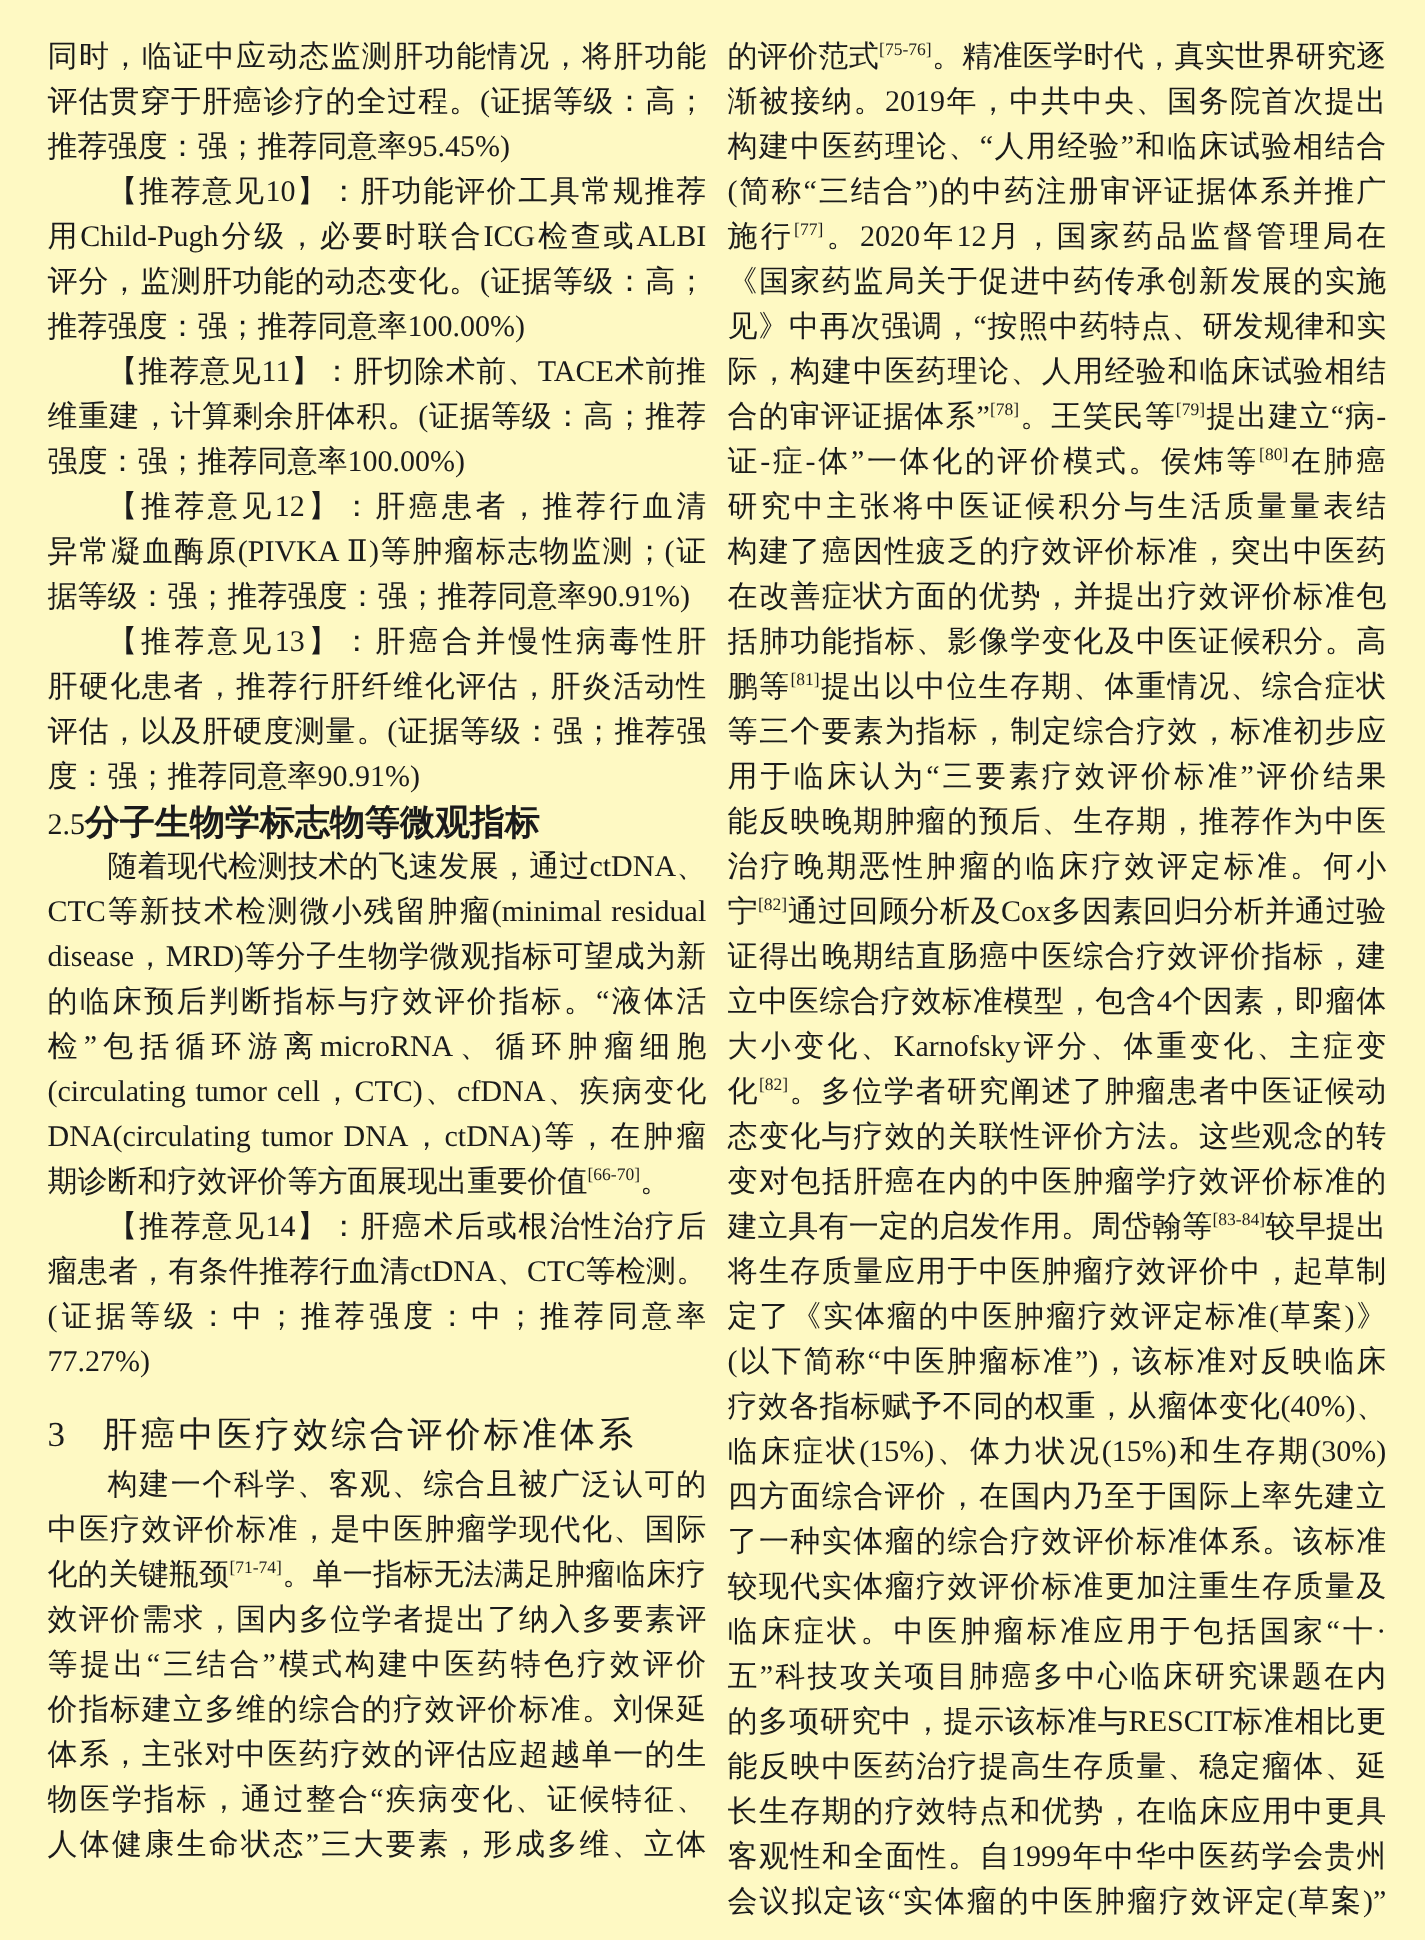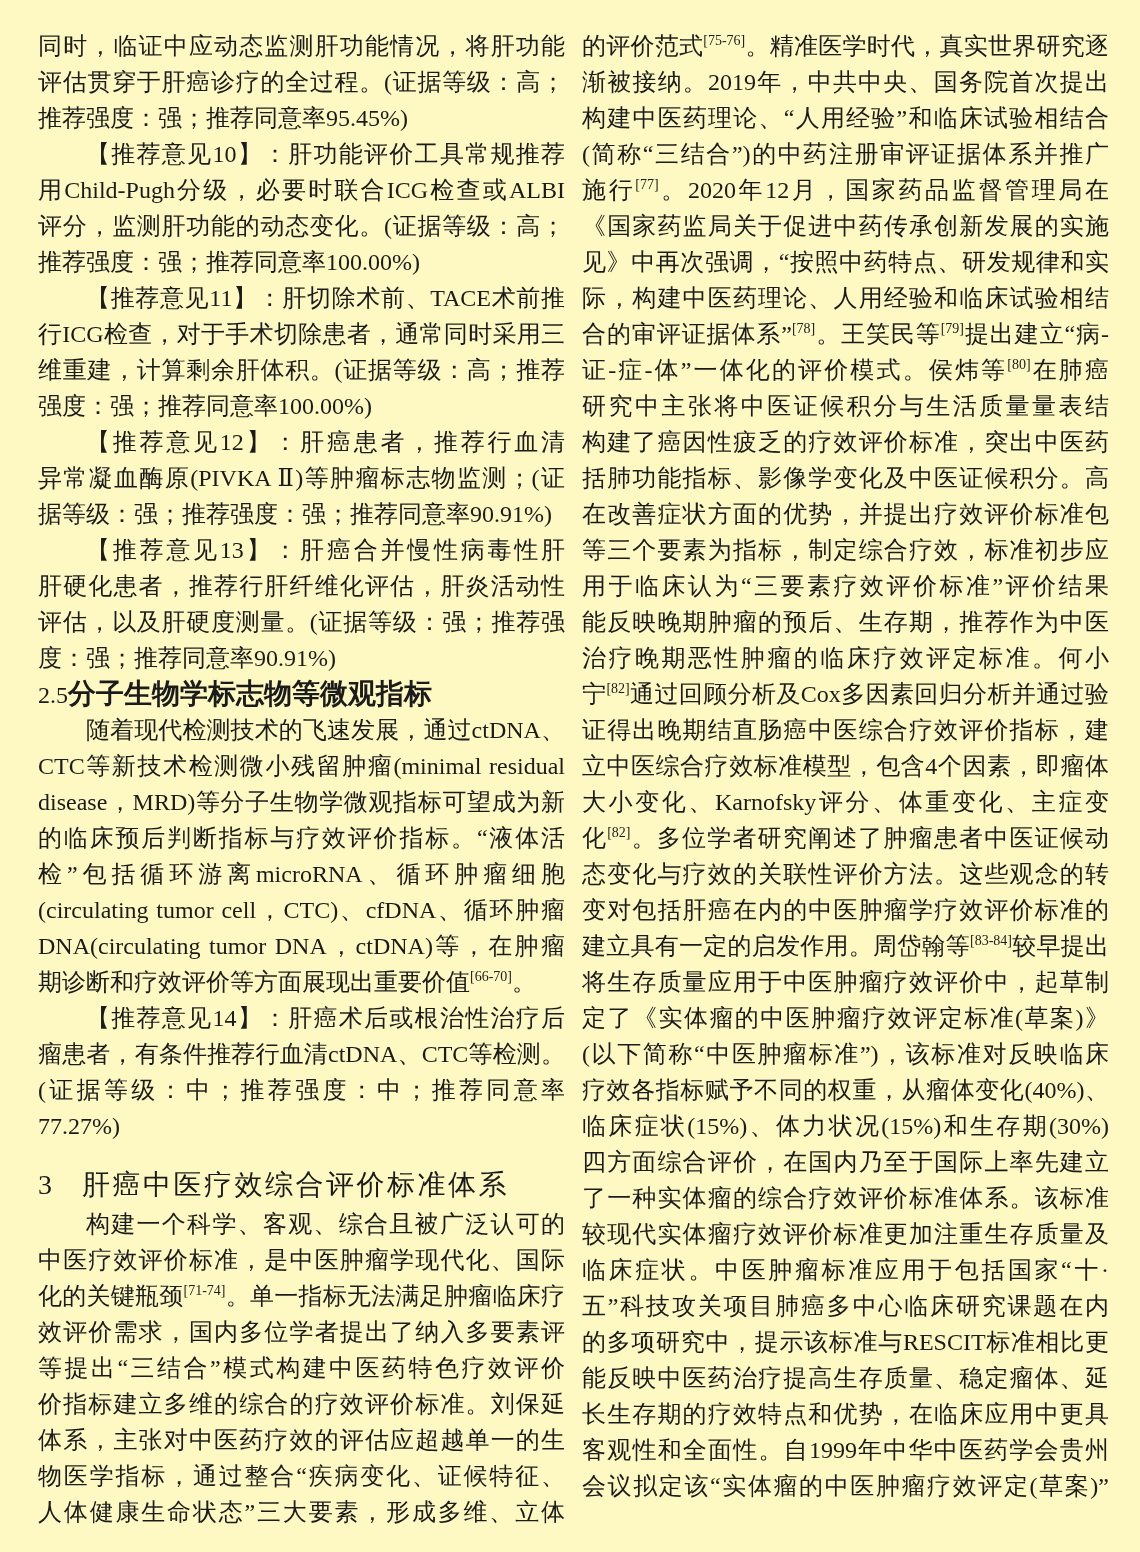--- a/index.html
+++ b/index.html
@@ -35,37 +35,36 @@
 <div class="page">
   <div class="col col-left">
       <div class="line full"><span>同时，临证中应动态监测肝功能情况，将肝功能</span></div>
       <div class="line full"><span>评估贯穿于肝癌诊疗的全过程。(证据等级：高；</span></div>
       <div class="line end"><span>推荐强度：强；推荐同意率95.45%)</span></div>
       <div class="line full indent"><span>【推荐意见10】：肝功能评价工具常规推荐采</span></div>
       <div class="line full"><span>用Child-Pugh分级，必要时联合ICG检查或ALBI</span></div>
       <div class="line full"><span>评分，监测肝功能的动态变化。(证据等级：高；</span></div>
       <div class="line end"><span>推荐强度：强；推荐同意率100.00%)</span></div>
       <div class="line full indent"><span>【推荐意见11】：肝切除术前、TACE术前推荐</span></div>
-      <div class="line full"><span>行ICG检查，对于手术切除患者，通常同时采用三</span></div>
       <div class="line full"><span>维重建，计算剩余肝体积。(证据等级：高；推荐</span></div>
       <div class="line end"><span>强度：强；推荐同意率100.00%)</span></div>
       <div class="line full indent"><span>【推荐意见12】：肝癌患者，推荐行血清AFP、</span></div>
       <div class="line full"><span>异常凝血酶原(PIVKA Ⅱ)等肿瘤标志物监测；(证</span></div>
       <div class="line end"><span>据等级：强；推荐强度：强；推荐同意率90.91%)</span></div>
       <div class="line full indent"><span>【推荐意见13】：肝癌合并慢性病毒性肝炎、</span></div>
       <div class="line full"><span>肝硬化患者，推荐行肝纤维化评估，肝炎活动性</span></div>
       <div class="line full"><span>评估，以及肝硬度测量。(证据等级：强；推荐强</span></div>
       <div class="line end"><span>度：强；推荐同意率90.91%)</span></div>
       <div class="line h2"><span class="hnum">2.5</span><span class="h2t">分子生物学标志物等微观指标</span></div>
       <div class="line full indent"><span>随着现代检测技术的飞速发展，通过ctDNA、</span></div>
       <div class="line full"><span>CTC等新技术检测微小残留肿瘤(minimal residual</span></div>
       <div class="line full"><span>disease，MRD)等分子生物学微观指标可望成为新</span></div>
       <div class="line full"><span>的临床预后判断指标与疗效评价指标。“液体活</span></div>
       <div class="line full"><span>检”包括循环游离microRNA、循环肿瘤细胞</span></div>
-      <div class="line full"><span>(circulating tumor cell，CTC)、cfDNA、循环肿瘤</span></div>
+      <div class="line full"><span>(circulating tumor cell，CTC)、cfDNA、疾病变化</span></div>
       <div class="line full"><span>DNA(circulating tumor DNA，ctDNA)等，在肿瘤早</span></div>
       <div class="line end"><span>期诊断和疗效评价等方面展现出重要价值</span><span class="sup">[66-70]</span><span>。</span></div>
       <div class="line full indent"><span>【推荐意见14】：肝癌术后或根治性治疗后无</span></div>
       <div class="line full"><span>瘤患者，有条件推荐行血清ctDNA、CTC等检测。</span></div>
       <div class="line full"><span>(证据等级：中；推荐强度：中；推荐同意率</span></div>
       <div class="line end"><span>77.27%)</span></div>
       <div class="line spacer"></div>
       <div class="line h1"><span class="hnum">3</span><span class="h1t">肝癌中医疗效综合评价标准体系</span></div>
       <div class="line full indent"><span>构建一个科学、客观、综合且被广泛认可的</span></div>
       <div class="line full"><span>中医疗效评价标准，是中医肿瘤学现代化、国际</span></div>
@@ -83,22 +82,23 @@
       <div class="line full"><span>构建中医药理论、“人用经验”和临床试验相结合</span></div>
       <div class="line full"><span>(简称“三结合”)的中药注册审评证据体系并推广</span></div>
       <div class="line full"><span>施行</span><span class="sup">[77]</span><span>。2020年12月，国家药品监督管理局在</span></div>
       <div class="line full"><span>《国家药监局关于促进中药传承创新发展的实施意</span></div>
       <div class="line full"><span>见》中再次强调，“按照中药特点、研发规律和实</span></div>
       <div class="line full"><span>际，构建中医药理论、人用经验和临床试验相结</span></div>
       <div class="line full"><span>合的审评证据体系”</span><span class="sup">[78]</span><span>。王笑民等</span><span class="sup">[79]</span><span>提出建立“病-</span></div>
       <div class="line full"><span>证-症-体”一体化的评价模式。侯炜等</span><span class="sup">[80]</span><span>在肺癌</span></div>
       <div class="line full"><span>研究中主张将中医证候积分与生活质量量表结合，</span></div>
       <div class="line full"><span>构建了癌因性疲乏的疗效评价标准，突出中医药</span></div>
+      <div class="line full"><span>在改善症状方面的优势，并提出疗效评价标准包</span></div>
       <div class="line full"><span>括肺功能指标、影像学变化及中医证候积分。高</span></div>
-      <div class="line full"><span>在改善症状方面的优势，并提出疗效评价标准包</span></div>
+      <div class="line full"><span>鹏等</span><span class="sup">[81]</span><span>提出以中位生存期、体重情况、综合症状</span></div>
       <div class="line full"><span>等三个要素为指标，制定综合疗效，标准初步应</span></div>
       <div class="line full"><span>用于临床认为“三要素疗效评价标准”评价结果</span></div>
       <div class="line full"><span>能反映晚期肿瘤的预后、生存期，推荐作为中医</span></div>
       <div class="line full"><span>治疗晚期恶性肿瘤的临床疗效评定标准。何小</span></div>
       <div class="line full"><span>宁</span><span class="sup">[82]</span><span>通过回顾分析及Cox多因素回归分析并通过验</span></div>
       <div class="line full"><span>证得出晚期结直肠癌中医综合疗效评价指标，建</span></div>
       <div class="line full"><span>立中医综合疗效标准模型，包含4个因素，即瘤体</span></div>
       <div class="line full"><span>大小变化、Karnofsky评分、体重变化、主症变</span></div>
       <div class="line full"><span>化</span><span class="sup">[82]</span><span>。多位学者研究阐述了肿瘤患者中医证候动</span></div>
       <div class="line full"><span>态变化与疗效的关联性评价方法。这些观念的转</span></div>

